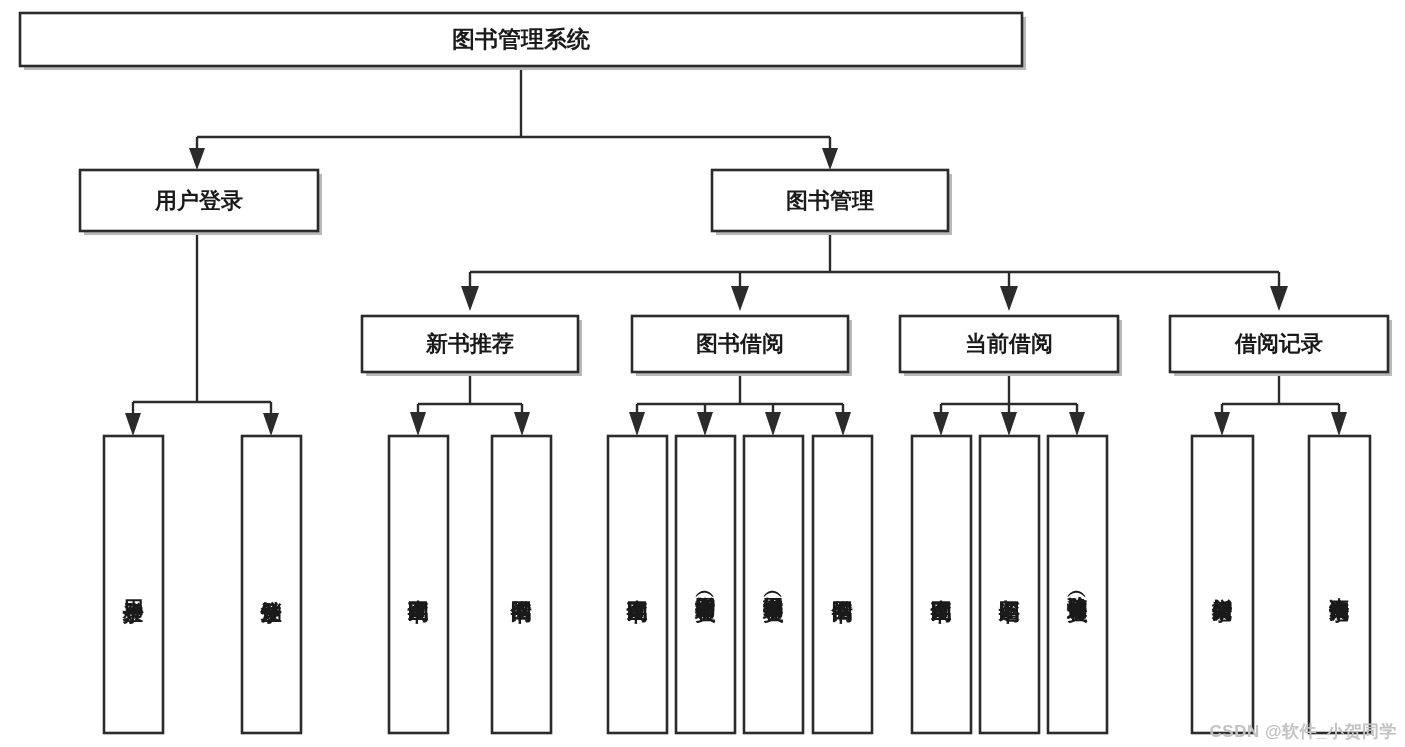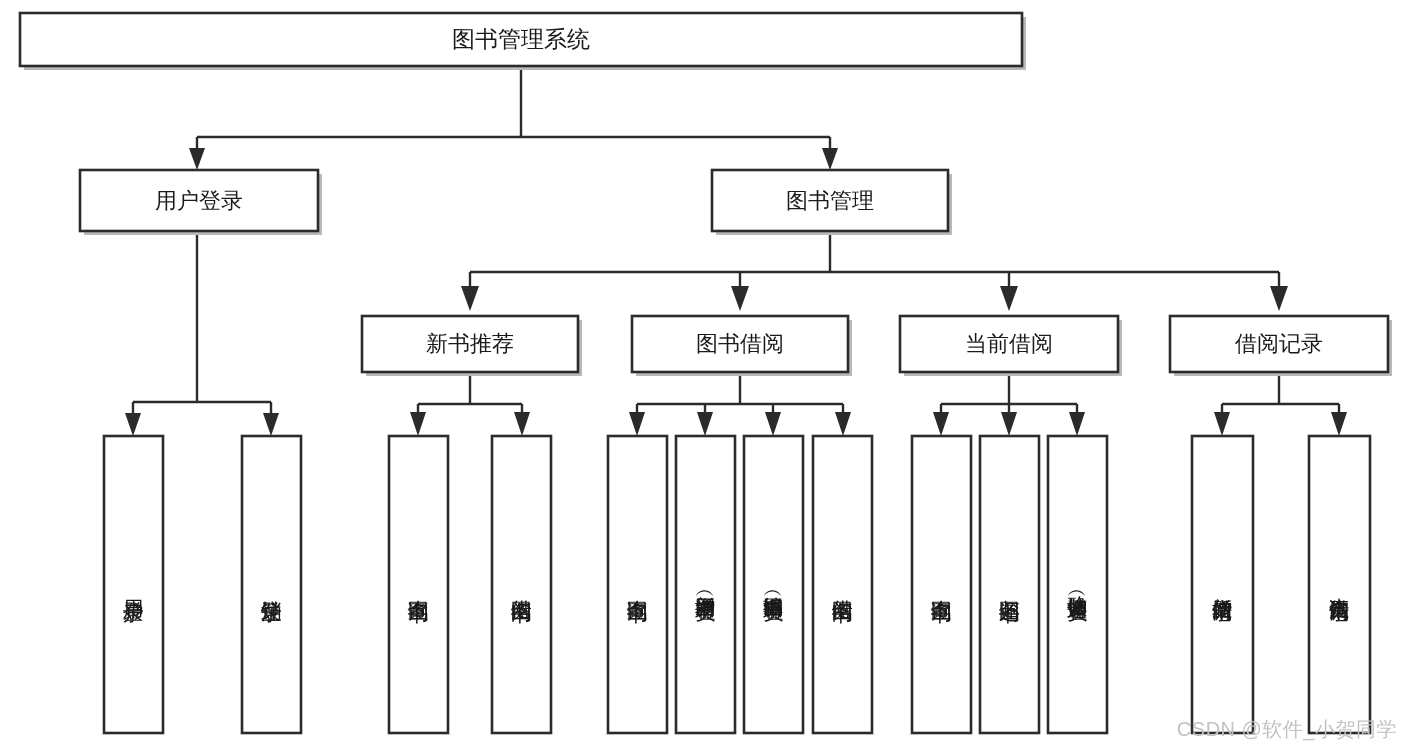--- a/index.html
+++ b/index.html
@@ -11,20 +11,21 @@
     width: 1405px;
     height: 747px;
     font-family: "Liberation Sans", "DejaVu Sans", sans-serif;
     overflow: hidden;
     position: relative;
   }
   #diagram-root {
     position: relative;
     width: 1405px;
     height: 747px;
+    font-weight: bold;
   }
   svg.diagram-svg {
     position: absolute;
     left: 0;
     top: 0;
     width: 1405px;
     height: 747px;
   }
   .node-box {
     fill: #ffffff;
@@ -69,21 +70,21 @@
     letter-spacing: 1px;
     white-space: nowrap;
     pointer-events: none;
     user-select: none;
   }
   .watermark {
     position: absolute;
     right: 8px;
     bottom: 4px;
     font-family: "Liberation Sans", "DejaVu Sans", sans-serif;
-    font-size: 20px;
+    font-size: 17px;
     color: #c2c2c2;
     letter-spacing: 0.5px;
     white-space: nowrap;
   }
 </style>
 </head>
 <body>
 
 <div id="diagram-root">
 

